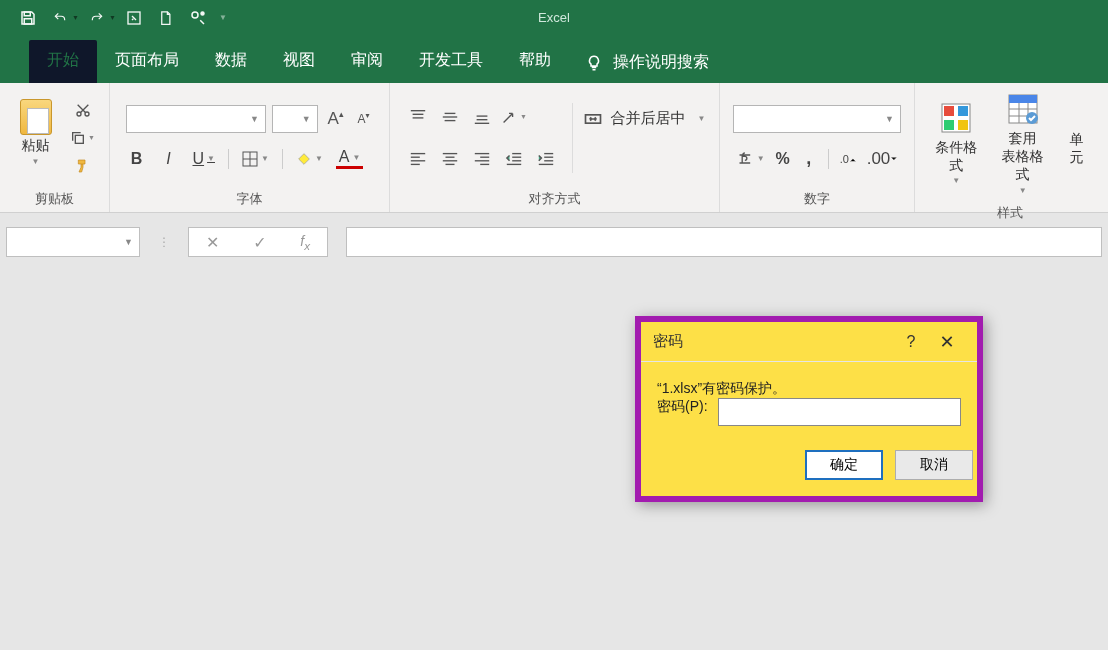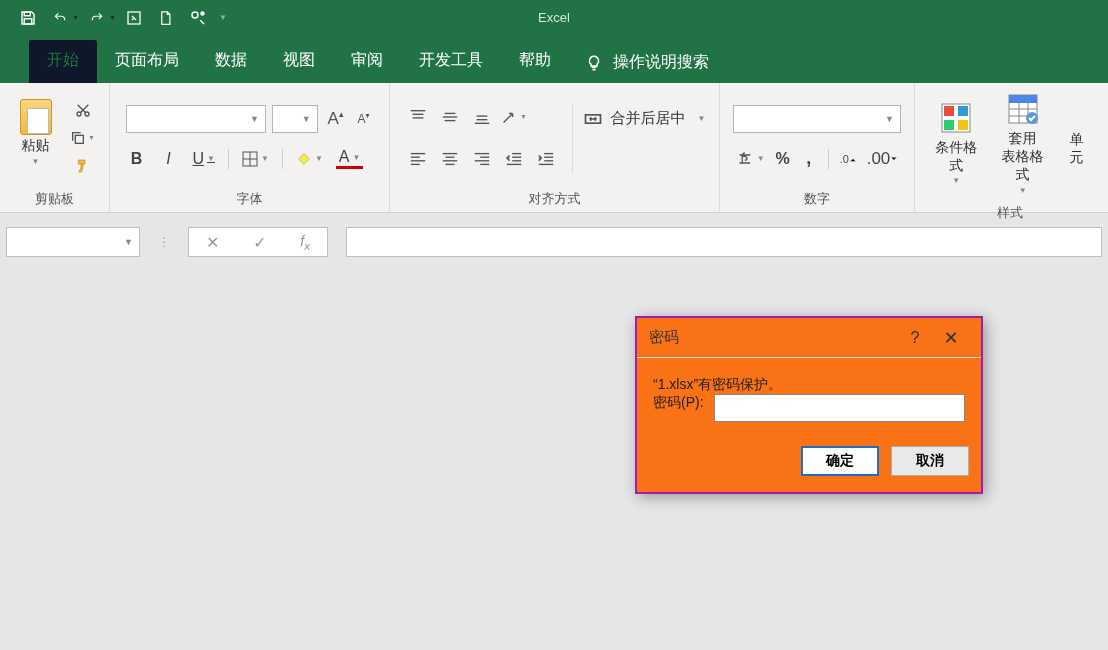--- a/index.html
+++ b/index.html
@@ -75,30 +75,30 @@
   .name-box .drop { font-size: 9px; color: #888; }
   .fxcol { font-size: 12px; color: #aaa; }
   .fx-btns { width:140px; height:30px; background:#fff; border:1px solid #bfbfbf; display:flex; align-items:center; justify-content:space-around; }
   .fx-btns span { color:#999; font-size:16px; cursor:pointer; }
   .fx-btns .fx { font-style:italic; font-size:14px; }
   .formula-input { flex:1; height:30px; background:#fff; border:1px solid #bfbfbf; cursor:text; }
 
   .sheet-area { flex:1; background:#e6e6e6; height: 380px; }
 
   
-  .dialog { position: absolute; left: 635px; top: 316px; width: 348px; background: #f97316; border: 2px solid #a21caf; box-shadow: 3px 3px 14px rgba(0,0,0,.35); }
+  .dialog { position: absolute; left: 635px; top: 316px; width: 348px; background: #fde047; border: 6px solid #a21caf; box-shadow: 3px 3px 14px rgba(0,0,0,.35); }
   .dlg-title { height: 40px; display:flex; align-items:center; padding: 0 12px; font-size: 15px; color:#333; border-bottom: 1px solid #e5e5e5; }
   .dlg-title .spacer { flex:1; }
   .dlg-title .help { width: 36px; text-align:center; font-size: 16px; color:#333; cursor:pointer; }
   .dlg-title .close { width: 36px; text-align:center; font-size: 18px; color:#333; cursor:pointer; }
   .dlg-body { padding: 18px 16px 10px; font-size: 14px; color: #222; }
   .dlg-msg { }
   .dlg-field { display:flex; align-items:flex-start; gap: 10px; }
   .dlg-field input { flex:1; height:28px; border:1px solid #888; padding:0 6px; font-size:14px; }
-  .dlg-btns { display:flex; justify-content:flex-end; gap: 12px; padding: 14px 12px 16px; font-weight: bold; }
+  .dlg-btns { display:flex; justify-content:flex-end; gap: 12px; padding: 14px 4px 16px; }
   .dlg-btn { width: 78px; height: 30px; border:1px solid #adadad; background:#e9e9e9; font-size:14px; cursor:pointer; display:flex; align-items:center; justify-content:center; }
   .dlg-btn.primary { border: 2px solid #1e6fbf; background:#fff; }
 
   svg { display:block; }
 </style>
 </head>
 <body>
 
 <div class="titlebar">
   <div class="qat">

